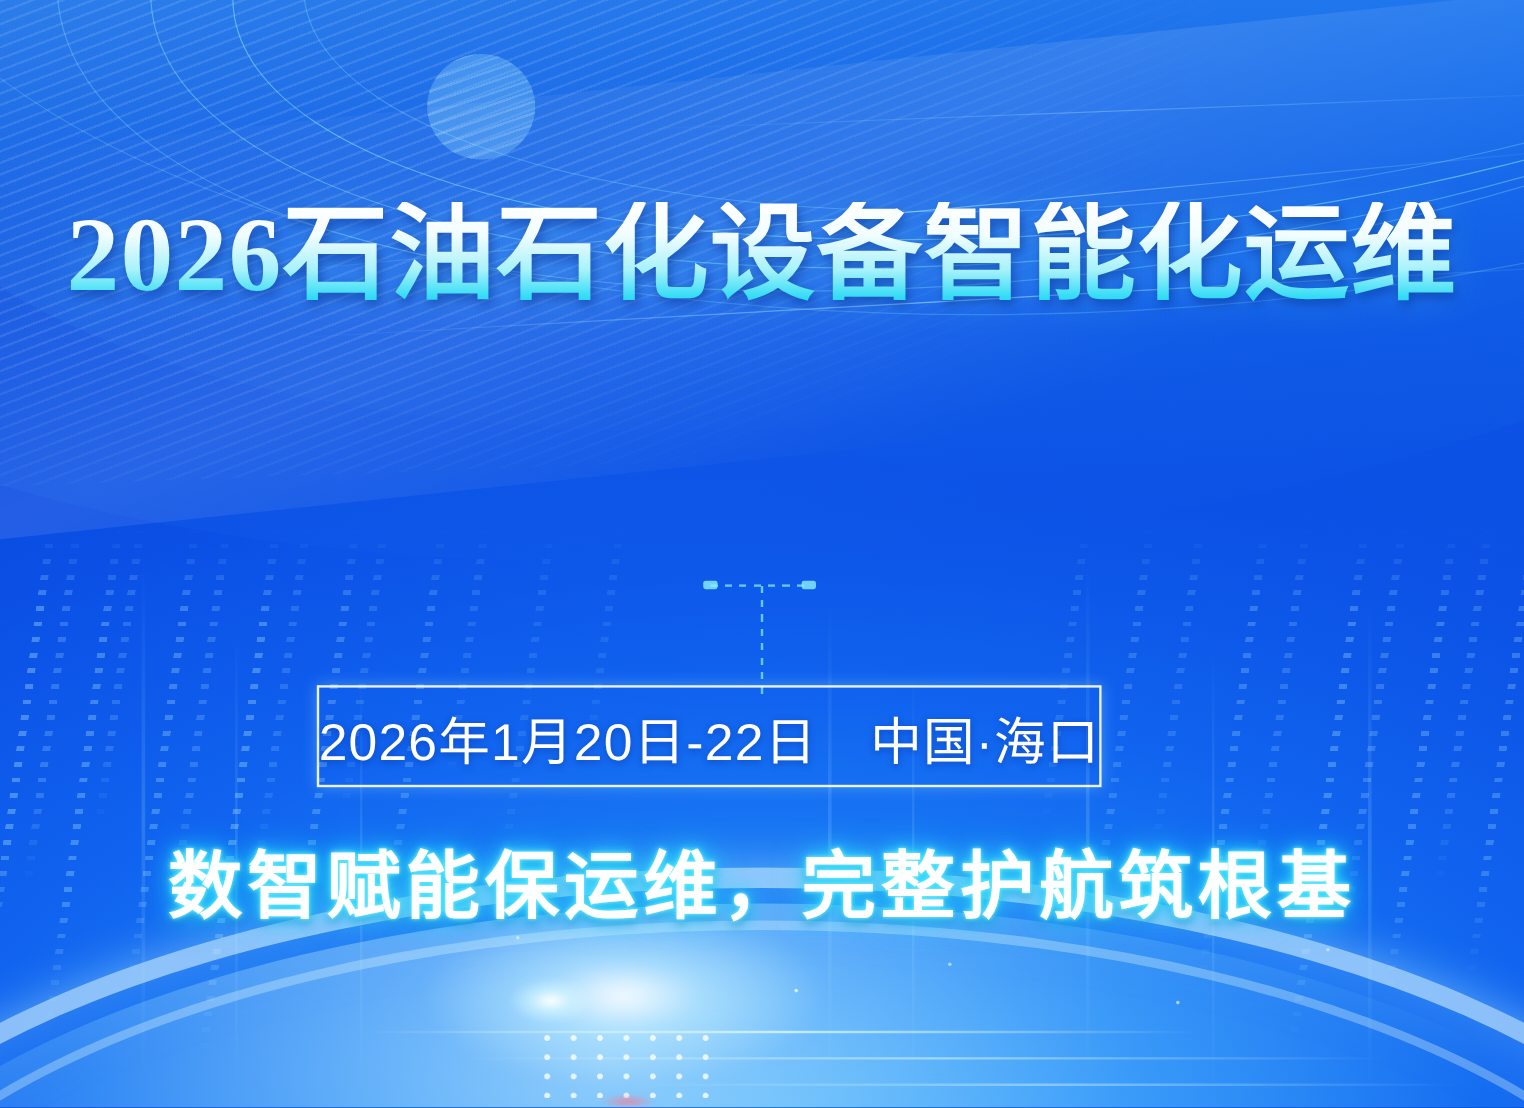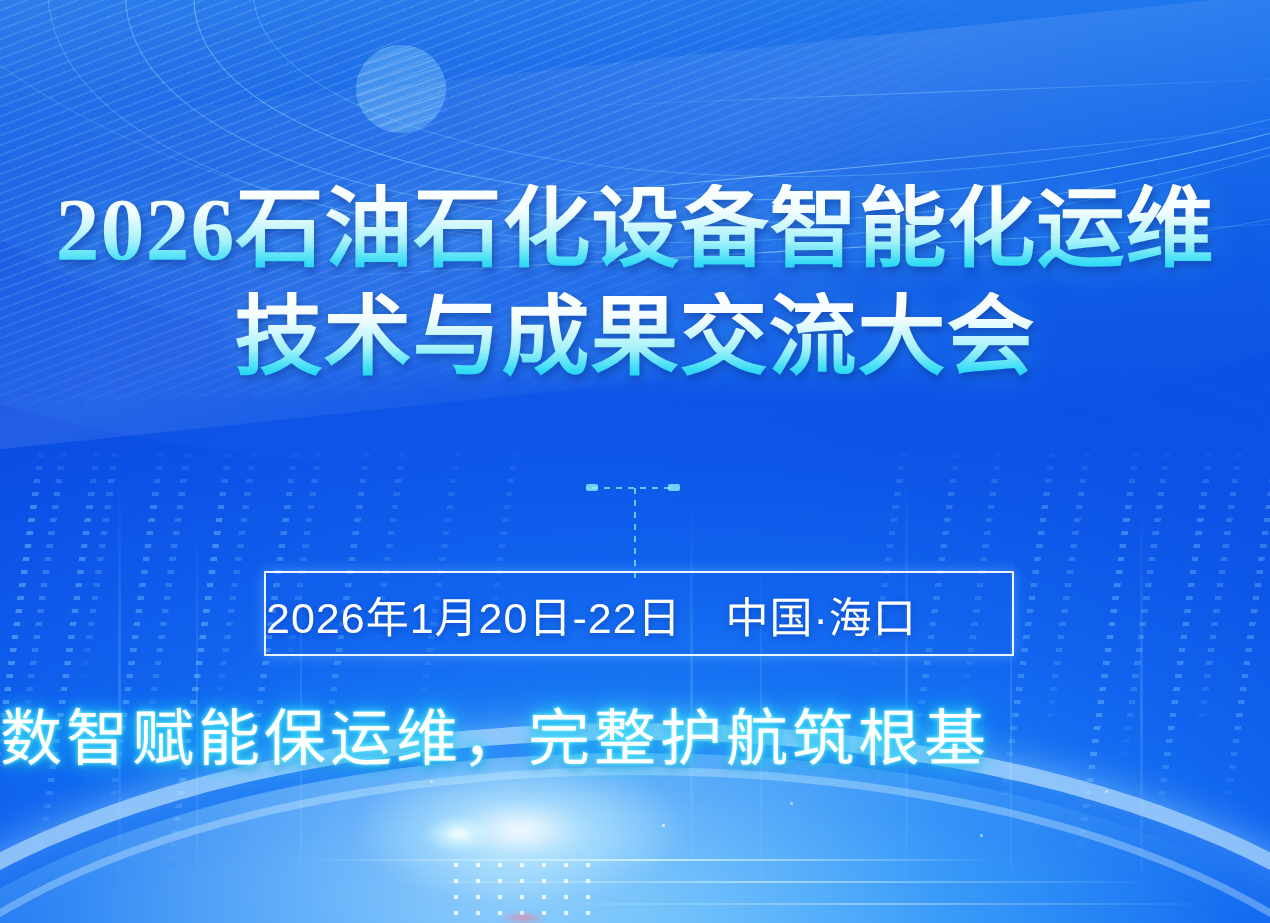--- a/index.html
+++ b/index.html
@@ -154,56 +154,56 @@
   .spark{position:absolute;width:3px;height:3px;border-radius:50%;background:rgba(255,255,255,.9);}
   .red-dot{position:absolute;left:500px;bottom:0px;width:46px;height:10px;border-radius:4px;
            background:radial-gradient(closest-side,rgba(255,120,140,.85),rgba(255,80,110,0));filter:blur(2px);}
 
   
   .content{position:absolute;inset:0;}
 
   .title-block{position:absolute;left:0;right:0;top:168px;text-align:center;}
 
   .t-line{
-    margin:16px;
+    margin:0;
     font-family:"Liberation Serif","DejaVu Serif",serif;
     font-weight:700;
     letter-spacing:1px;
     line-height:1.04;
     background:linear-gradient(180deg,#ffffff 0%,#f2fdff 30%,#a6f2fb 62%,#35dcf6 86%,#18cdf2 100%);
     -webkit-background-clip:text;
     background-clip:text;
     color:transparent;
     -webkit-text-fill-color:transparent;
     filter:drop-shadow(2px 4px 5px rgba(6,40,140,.55)) drop-shadow(0 0 14px rgba(90,220,255,.30));
     text-align:center;
   }
   .t1{font-size:88px;}
   .t2{font-size:88px;margin-top:14px;}
   .t3{font-size:70px;margin-top:22px;letter-spacing:2px;}
 
   .date-box{
-    position:absolute;left:264px;top:571px;width:750px;height:85px;
+    position:absolute;left:264px;top:571px;width:654px;height:85px;
     border:2px solid rgba(255,255,255,.92);
-    display:flex;align-items:center;
+    display:flex;align-items:center;justify-content:center;
     box-shadow:0 0 12px rgba(160,230,255,.35);
   }
   .date-text{
     color:#ffffff;
     font-size:43px;
     font-weight:400;
     letter-spacing:1px;
     white-space:pre;
     text-shadow:0 2px 6px rgba(6,40,140,.45);
     font-family:"Liberation Sans","DejaVu Sans",sans-serif;
   }
 
   .slogan{
-    position:absolute;left:0;right:0;top:688px;text-align:left;
-    font-size:62px;font-weight:400;letter-spacing:4px;
+    position:absolute;left:0;right:0;top:688px;text-align:center;
+    font-size:62px;font-weight:700;letter-spacing:4px;
     color:#ffffff;
     font-family:"Liberation Sans","DejaVu Sans",sans-serif;
     text-shadow:
       0 0 3px #7ff0ff,
       0 0 7px #49e4ff,
       0 0 15px #23d7ff,
       0 0 28px rgba(35,215,255,.75),
       0 3px 8px rgba(6,40,140,.55);
   }
 </style>
@@ -290,21 +290,20 @@
   <div class="spark" style="left:662px;bottom:96px;opacity:.8;"></div>
   <div class="spark" style="left:790px;bottom:118px;opacity:.6;"></div>
   <div class="spark" style="left:980px;bottom:86px;opacity:.65;"></div>
   <div class="spark" style="left:1105px;bottom:130px;opacity:.5;"></div>
   <div class="spark" style="left:430px;bottom:140px;opacity:.55;"></div>
 
   <div class="content">
 
     <div class="title-block">
       <div class="t-line t1">2026石油石化设备智能化运维</div>
-      <div class="t-line t2">技术与成果交流大会</div>
     </div>
 
     <div class="date-box">
       <span class="date-text">2026年1月20日-22日　中国·海口</span>
     </div>
 
     <div class="slogan">数智赋能保运维，完整护航筑根基</div>
 
   </div>
 </div>

